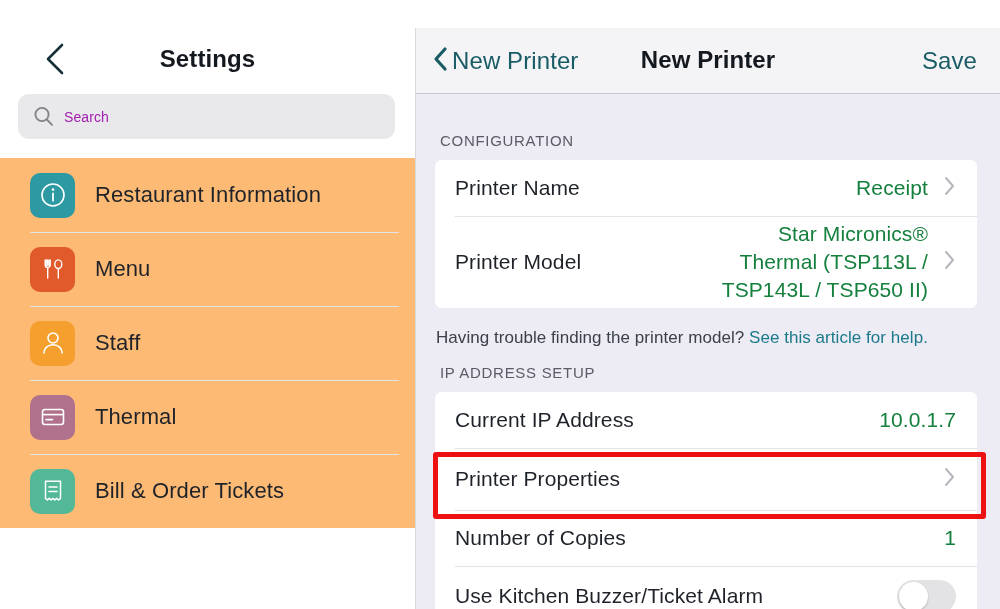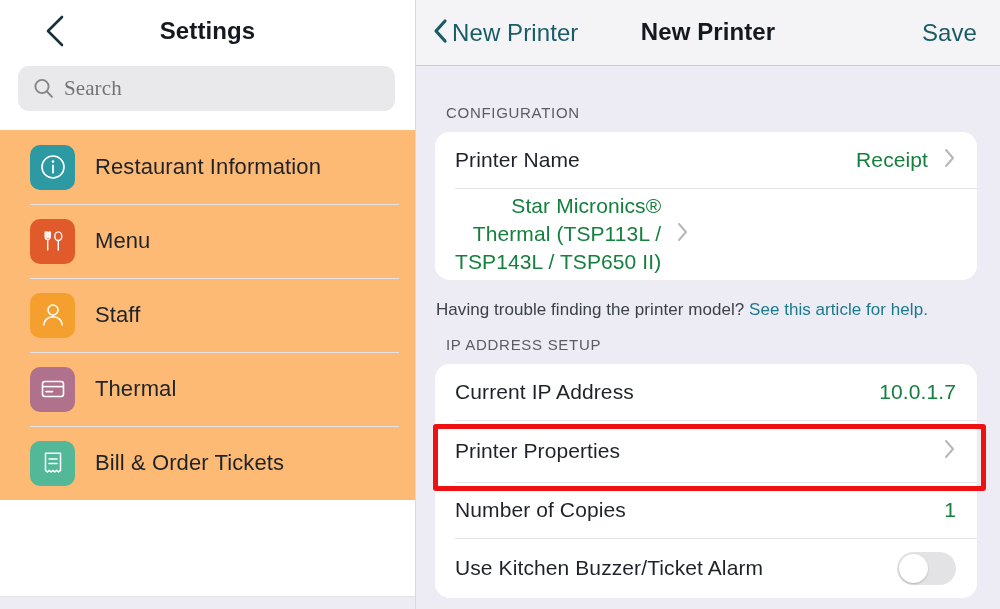--- a/index.html
+++ b/index.html
@@ -2,21 +2,21 @@
 <html><head>
 <meta charset="utf-8">
 <style>
   * { box-sizing: border-box; margin: 0; padding: 0; }
   html, body {
     width: 1000px; height: 609px;
     font-family: "Liberation Sans", sans-serif;
     background: #ffffff;
     overflow: hidden;
   }
-  #app { position: relative; width: 1000px; height: 533px; display: flex; }
+  #app { position: relative; width: 1000px; height: 533px; display: flex; margin-top: 28px; }
 
   
   #sidebar {
     width: 416px; height: 609px;
     background: #ffffff;
     position: relative;
     border-right: 1px solid #d8d8dd;
     flex: 0 0 416px;
   }
   #sidebar-header {
@@ -38,21 +38,21 @@
   }
   #search-bar {
     position: absolute; left: 18px; top: 66px;
     width: 377px; height: 45px;
     background: #e9e9eb; border-radius: 11px;
     display: flex; align-items: center;
     padding-left: 14px;
   }
   #search-icon { flex: 0 0 auto; margin-right: 9px; display:block; }
   #search-placeholder {
-    font-size: 21px; color: #737373; letter-spacing: 0.1px; font-family: Liberation Serif, serif;
+    font-size: 14px; color: #a21caf; letter-spacing: 0.1px;
   }
   #sidebar-list {
     position: absolute; top: 130px; left: 0; right: 0; bottom: 0;
   }
   .sb-item {
     position: relative;
     height: 74px;
     display: flex; align-items: center;
     padding-left: 30px;
     cursor: pointer;
@@ -107,27 +107,27 @@
     position: absolute; right: 23px; top: 0; height: 66px;
     display: flex; align-items: center; cursor: pointer;
     font-size: 24px; color: #1a5c66; letter-spacing: 0.1px;
   }
 
   #detail-body { position: absolute; top: 67px; left:0; right: 0; bottom: 0; }
 
   .section-label {
     font-size: 15px; color: #5b5b66;
     letter-spacing: 0.7px;
-    padding-left: 30px;
+    padding-left: 24px;
   }
   #label-configuration { padding-top: 37px; }
   .card {
     margin: 11px 23px 0 19px;
     background: #ffffff;
-    border-radius: 15px;
+    border-radius: 7px;
     overflow: hidden;
   }
   .row {
     position: relative;
     display: flex; align-items: center;
     padding: 0 21px 0 20px;
     min-height: 56px;
     background: #ffffff;
   }
   .row + .row::before {
@@ -294,20 +294,21 @@
         <div class="row">
           <span class="row-label">Printer Name</span>
           <span class="row-value">Receipt</span>
           <span class="chev">
             <svg width="13" height="22" viewBox="0 0 13 22">
               <polyline points="3,3 10,11 3,19" fill="none" stroke="#b6b6bc" stroke-width="2" stroke-linecap="round" stroke-linejoin="round"></polyline>
             </svg>
           </span>
         </div>
         <div class="row row-tall">
+          <span class="row-label">Printer Model</span>
           <span class="row-value">Star Micronics®
 Thermal (TSP113L /
 TSP143L / TSP650 II)</span>
           <span class="chev">
             <svg width="13" height="22" viewBox="0 0 13 22">
               <polyline points="3,3 10,11 3,19" fill="none" stroke="#b6b6bc" stroke-width="2" stroke-linecap="round" stroke-linejoin="round"></polyline>
             </svg>
           </span>
         </div>
       </div>

